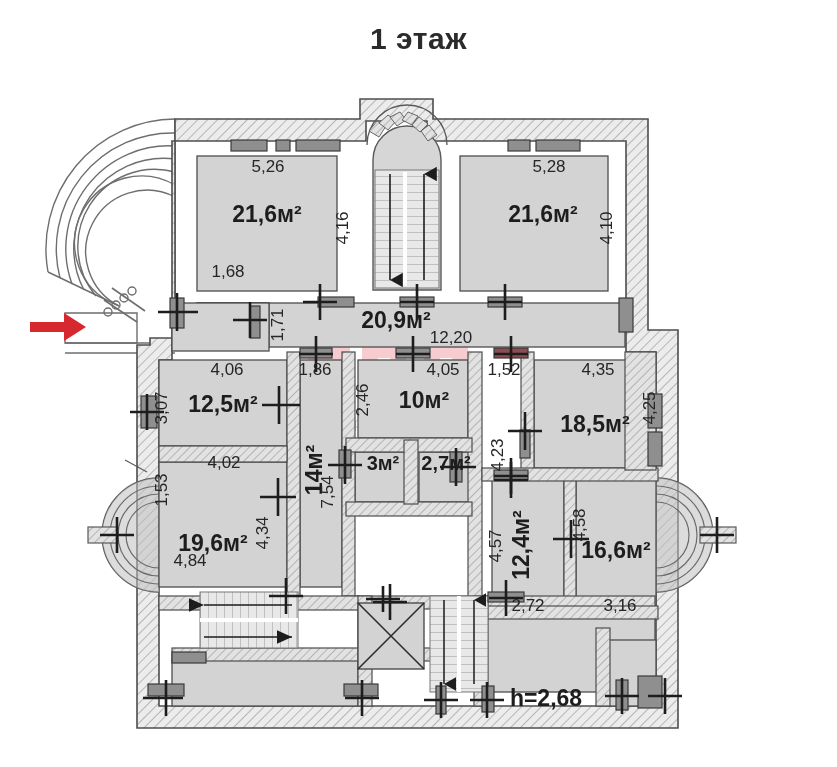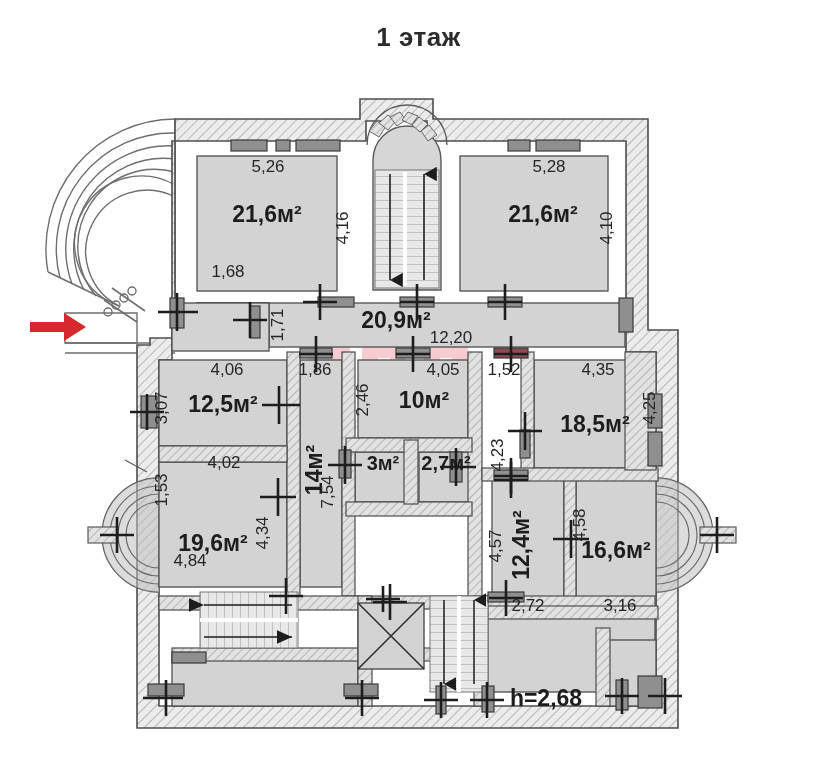--- a/index.html
+++ b/index.html
@@ -19,21 +19,21 @@
     width: 837px;
     height: 767px;
     background: #ffffff;
   }
   .plan-title {
     position: absolute;
     top: 22px;
     left: 0;
     width: 837px;
     text-align: center;
-    font-size: 26px;
+    font-size: 30px;
     font-weight: bold;
     color: #2b2b2b;
     letter-spacing: 0.5px;
   }
   svg.plan-svg {
     position: absolute;
     top: 0;
     left: 0;
     width: 837px;
     height: 767px;

